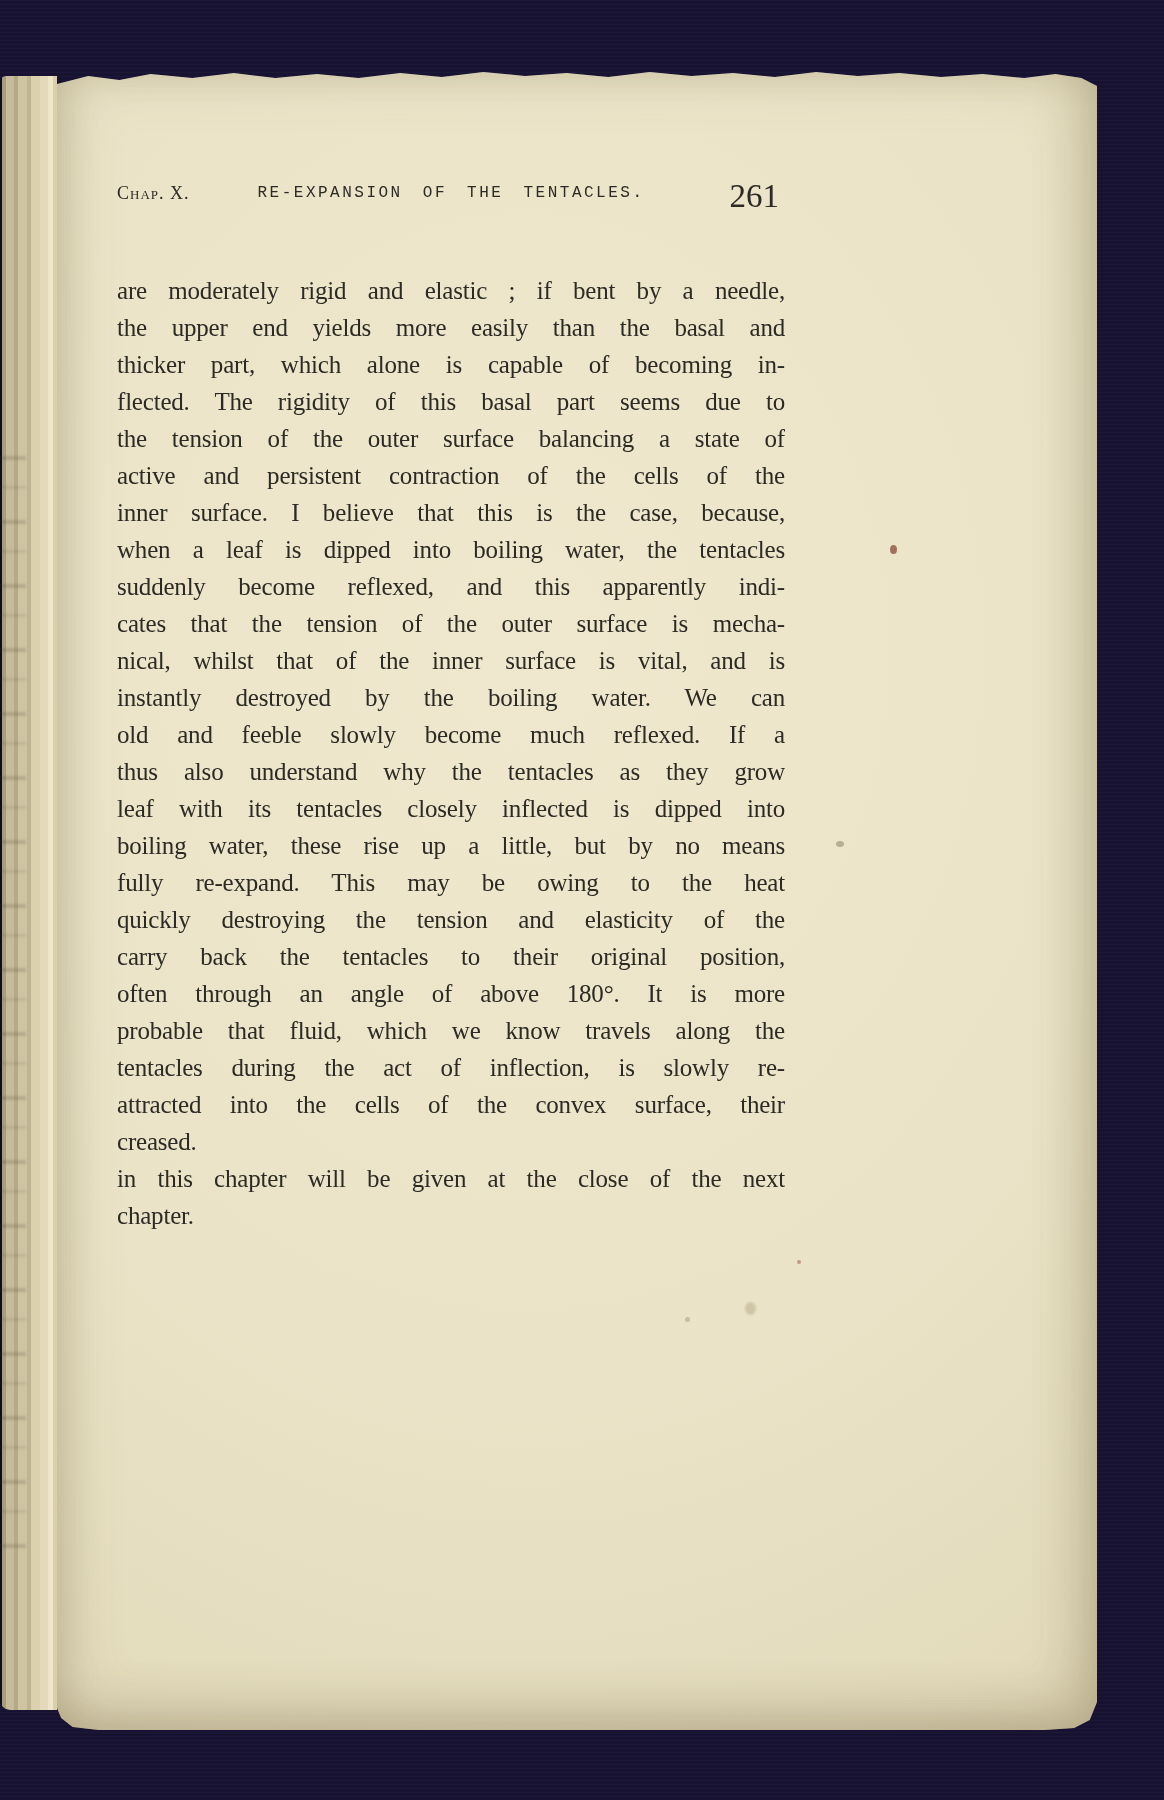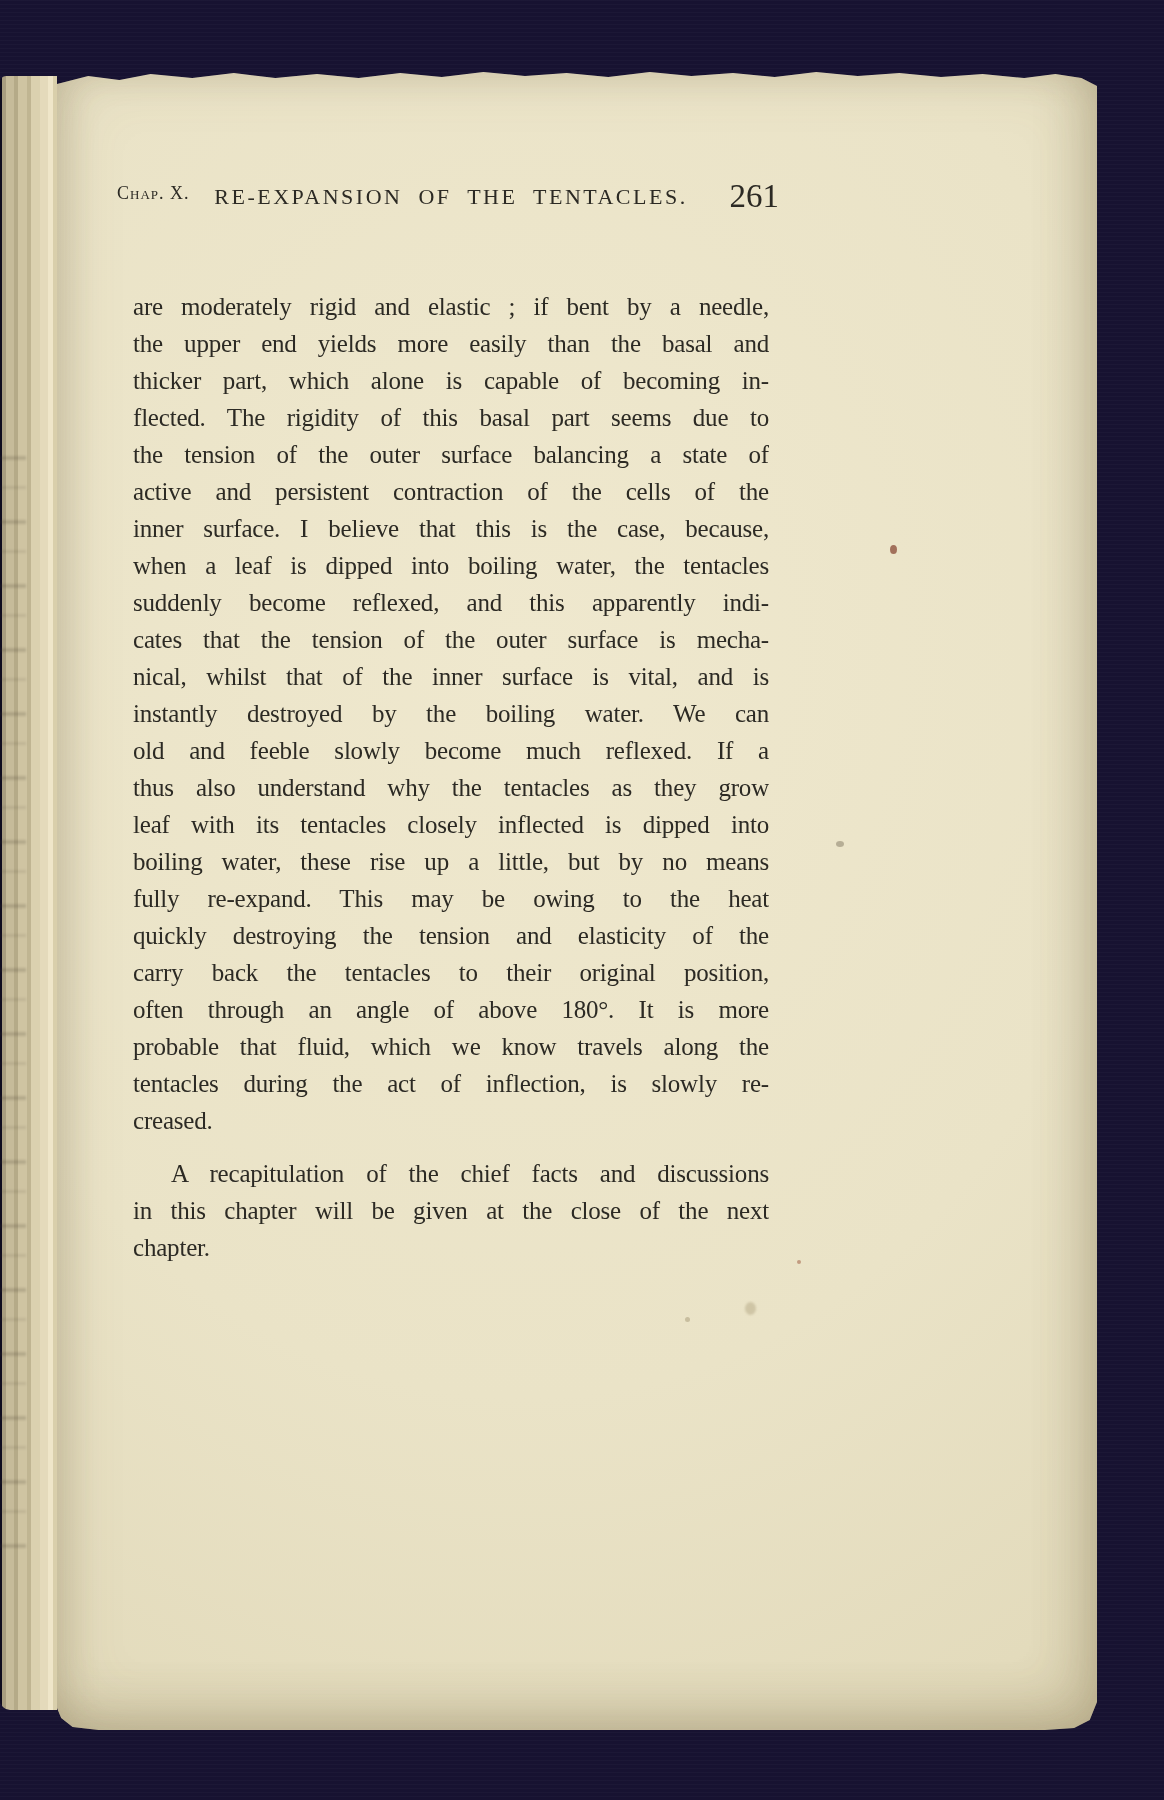--- a/index.html
+++ b/index.html
@@ -60,36 +60,37 @@
     position: absolute; left: 60px; top: 112px; width: 668px; height: 36px;
     color: #2c2a24;
   }
   .chapter-label {
     position: absolute; left: 0; top: 5px;
     font-variant: small-caps;
     font-size: 18px; letter-spacing: 1px;
   }
   .running-title {
     position: absolute; left: 50%; top: 6px; transform: translateX(-50%);
-    font-size: 22px; letter-spacing: 2.5px; word-spacing: 8px;
+    font-size: 16px; letter-spacing: 2.5px; word-spacing: 8px;
     white-space: nowrap;
+    font-family: Liberation Mono, monospace;
   }
   .page-number {
     position: absolute; right: 6px; top: 0;
     font-size: 33px;
   }
 
   
   .text-block {
     position: absolute; left: 60px; top: 206px; width: 668px;
     color: #2c2a24;
     font-size: 25px;
     letter-spacing: -0.2px;
   }
-  .para { margin: 16px; font-family: Liberation Serif, serif; }
+  .para { margin: 0; font-family: Liberation Serif, serif; }
   .line {
     height: 37px; line-height: 37px;
     text-align: justify; text-align-last: justify;
     overflow: hidden; white-space: normal;
   }
   .line.last { text-align-last: left; }
   .line.indent { text-indent: 38px; }
 
   
   .speck { position: absolute; border-radius: 50%; }
@@ -131,24 +132,24 @@
         <div class="line">old and feeble slowly become much reflexed.  If a</div>
         <div class="line">thus also understand why the tentacles as they grow</div>
         <div class="line">leaf with its tentacles closely inflected is dipped into</div>
         <div class="line">boiling water, these rise up a little, but by no means</div>
         <div class="line">fully re-expand.  This may be owing to the heat</div>
         <div class="line">quickly destroying the tension and elasticity of the</div>
         <div class="line">carry back the tentacles to their original position,</div>
         <div class="line">often through an angle of above 180°.  It is more</div>
         <div class="line">probable that fluid, which we know travels along the</div>
         <div class="line">tentacles during the act of inflection, is slowly re-</div>
+        <div class="line">attracted into the cells of the convex surface, their</div>
         <div class="line last">creased.</div>
       </div>
       <div class="para">
-        <div class="line indent">A recapitulation of the chief facts and discussions</div>
         <div class="line">in this chapter will be given at the close of the next</div>
         <div class="line last">chapter.</div>
       </div>
     </div>
 
   <div class="speck s1"></div>
   <div class="speck s2"></div>
   <div class="speck s3"></div>
   <div class="speck s4"></div>
   <div class="speck s5"></div>

